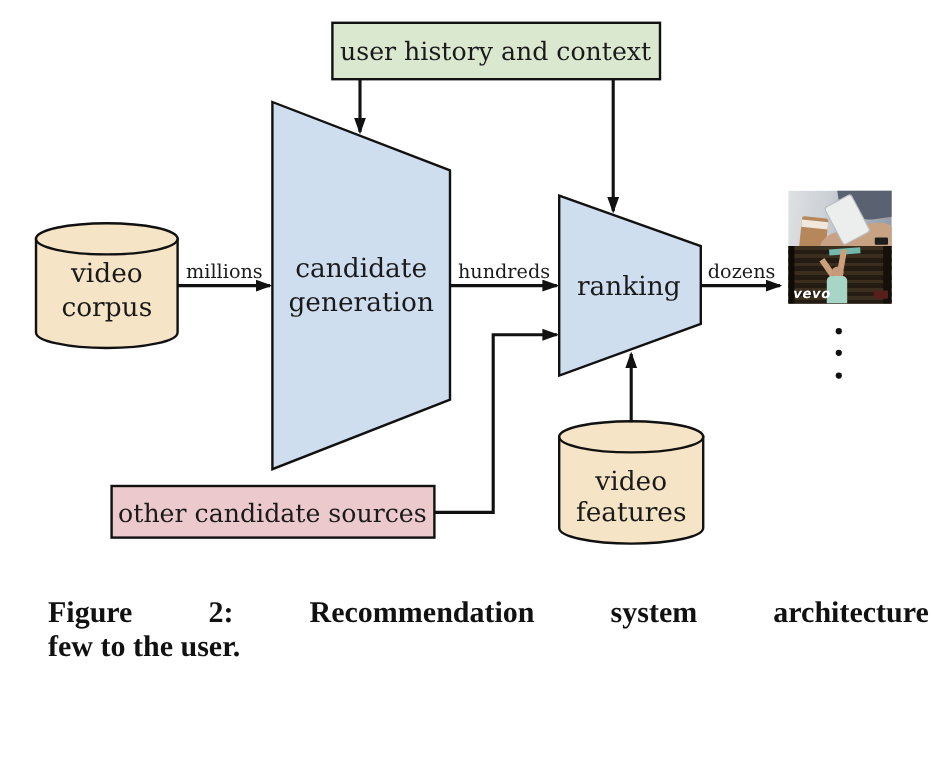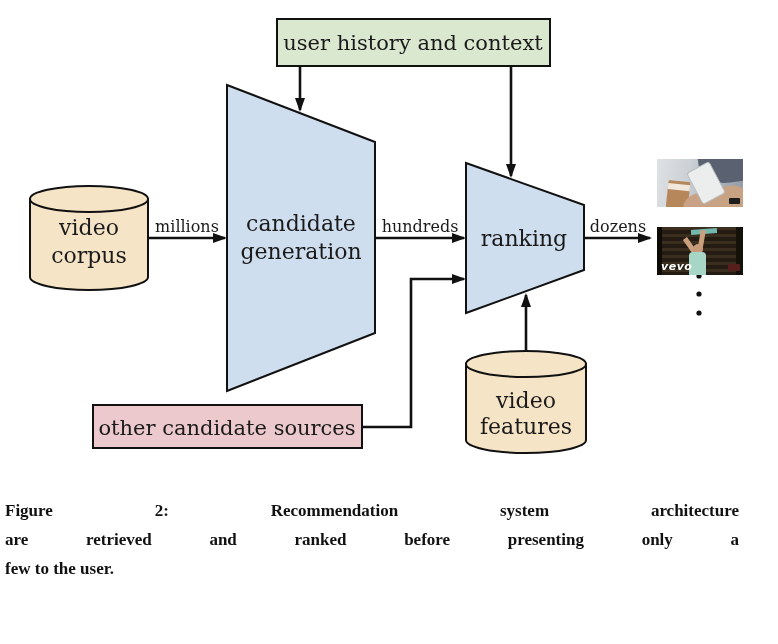--- a/index.html
+++ b/index.html
@@ -24,43 +24,43 @@
   .t1-phone { position:absolute; left:36px; top:6px; width:24px; height:34px;
     background:#eceeee; border:1px solid #b9bdbf; border-radius:3px; transform:rotate(-28deg); }
   .t1-cup { position:absolute; left:10px; bottom:-4px; width:22px; height:30px;
     background:#b5875a; border-radius:2px 2px 5px 5px; transform:rotate(6deg); }
   .t1-cupband { position:absolute; left:0; top:3px; width:100%; height:6px; background:#f0e8dc; }
   .t1-hand { position:absolute; left:26px; bottom:-8px; width:34px; height:22px;
     background:#c9a285; border-radius:50%; transform:rotate(-15deg); }
   .t1-badge { position:absolute; right:3px; bottom:3px; width:11px; height:6px;
     background:#1d1d1d; border-radius:1px; }
 
-  .thumb2 { left:657px; top:227px;
+  .thumb2 { left:657px; top:205px;
     background:repeating-linear-gradient(180deg,#46372483 0 3px,#241c12 3px 7px),#2e2418;text-decoration:underline; }
   .t2-edge-l { position:absolute; left:0; top:0; width:5px; height:100%; background:#0e0b07; }
   .t2-edge-r { position:absolute; right:0; top:0; width:7px; height:100%; background:#14100a; }
   .t2-bar { position:absolute; left:34px; top:2px; width:26px; height:5px;
     background:#74b8ad; transform:rotate(-4deg); }
   .t2-arm1 { position:absolute; left:42px; top:3px; width:5px; height:22px;
     background:#caa07c; transform:rotate(10deg); }
   .t2-arm2 { position:absolute; left:30px; top:10px; width:5px; height:16px;
     background:#caa07c; transform:rotate(-35deg); }
   .t2-head { position:absolute; left:36px; top:17px; width:10px; height:10px;
     background:#c69a78; border-radius:50%; }
   .t2-torso { position:absolute; left:32px; top:25px; width:17px; height:23px;
     background:#a7d6c6; border-radius:4px 4px 0 0; }
   .t2-vevo { position:absolute; left:4px; bottom:2px; color:#ffffff;
     font-family:"DejaVu Sans", sans-serif; font-weight:bold; font-style:italic;
     font-size:11px; letter-spacing:0.5px; }
   .t2-badge { position:absolute; right:3px; bottom:4px; width:12px; height:7px;
     background:#571f1c; border-radius:1px; }
 
   
-  #caption { position:absolute; left:5px; top:496px; width:734px;
-    font-family:"Liberation Serif", serif; font-weight:bold; font-size:17px;
+  #caption { position:absolute; left:40px; top:496px; width:734px;
+    font-family:"Liberation Serif", serif; font-weight:bold; font-size:25px;
     line-height:29px; color:#111111; }
   .cap-line { text-align:justify; text-align-last:justify; white-space:normal; }
   .cap-line.last { text-align-last:left; }
 </style>
 </head>
 <body>
 
 <div id="page">
 
   <svg id="diagram-svg" width="778" height="490" viewBox="0 0 778 490">
@@ -128,17 +128,16 @@
     <div class="t2-arm1"></div>
     <div class="t2-arm2"></div>
     <div class="t2-head"></div>
     <div class="t2-torso"></div>
     <span class="t2-vevo">vevo</span>
     <div class="t2-badge"></div>
   </div>
 
   <div id="caption">
     <div class="cap-line">Figure 2:  Recommendation system architecture</div>
-    <div class="cap-line">are retrieved and ranked before presenting only a</div>
     <div class="cap-line last">few to the user.</div>
   </div>
 
 </div>
 
 </body></html>

